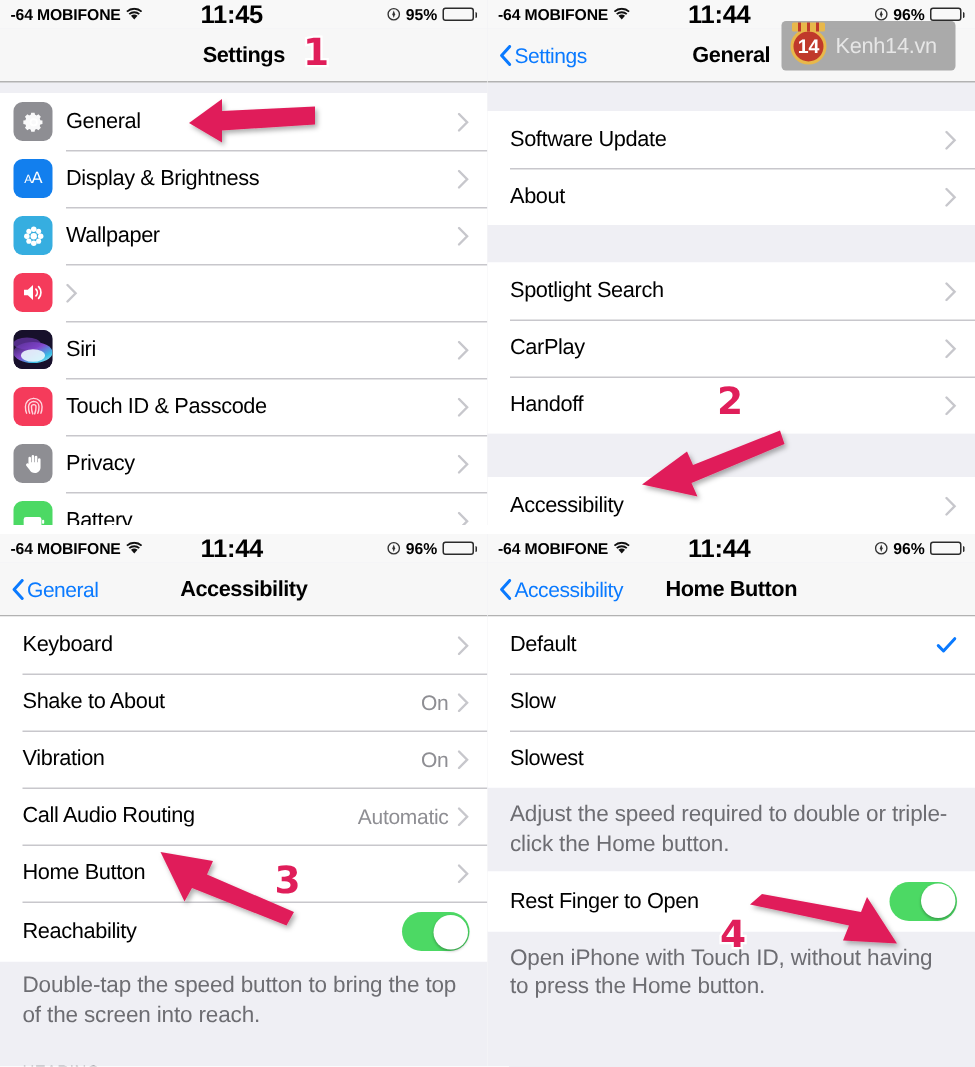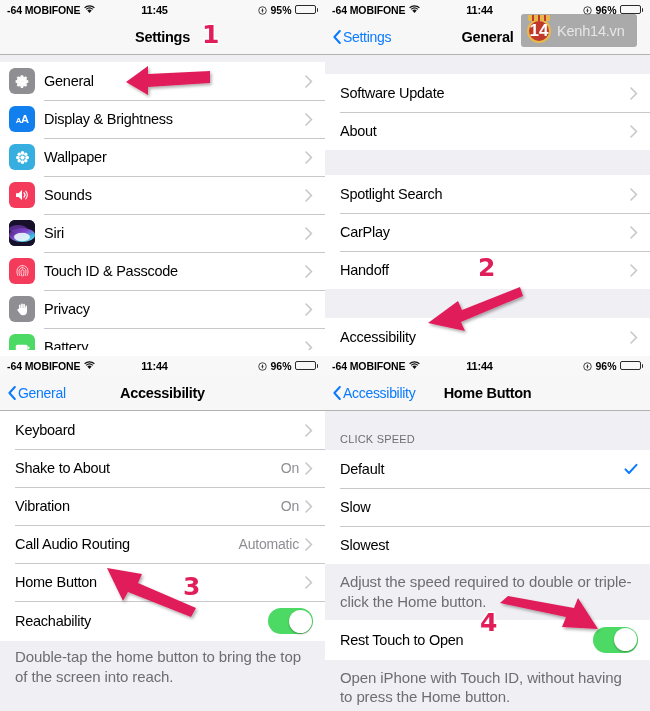--- a/index.html
+++ b/index.html
@@ -32,21 +32,21 @@
     background: #f8f8f8;
     display: flex; align-items: center;
     padding: 0 7px;
     font-size: 10.5px;
     color: #000;
     position: relative;
   }
   .sb-left { display: flex; align-items: center; gap: 4px; font-weight: 600; letter-spacing: -0.1px; }
   .sb-center {
     position: absolute; left: 0; right: 16px; text-align: center;
-    font-weight: 700; font-size: 11px; letter-spacing: -0.2px;
+    font-weight: 700; font-size: 17px; letter-spacing: -0.2px;
   }
   .sb-right {
     margin-left: auto; display: flex; align-items: center; gap: 3px;
     font-weight: 600; position: relative; z-index: 2;
   }
   .wifi-icon { display: inline-block; width: 11px; height: 9px; position: relative; }
   .wifi-icon svg { display: block; }
   .loc-icon { display: inline-block; width: 9px; height: 9px; }
   .batt {
     display: inline-flex; align-items: center;
@@ -134,21 +134,21 @@
     background: rgba(140,140,140,0.72);
     border-radius: 3px;
     display: flex; align-items: center; gap: 6px;
     padding-left: 6px;
     z-index: 20;
   }
   .wm-badge {
     width: 24px; height: 24px; border-radius: 50%;
     background: #c0392b; border: 2px solid #e8b84b;
     display: flex; align-items: center; justify-content: center;
-    color: #fff; font-size: 17px; font-weight: 700;
+    color: #fff; font-size: 13px; font-weight: 700;
     position: relative;
   }
   .wm-badge::before {
     content: ""; position: absolute; top: -6px; left: -1px;
     width: 22px; height: 6px;
     background: repeating-linear-gradient(90deg, #e8b84b 0 4px, #c0392b 4px 6px);
     border-radius: 1px;
   }
   .wm-text {
     font-size: 14.5px; color: #e6e6e6; letter-spacing: -0.2px; font-weight: 400;
@@ -214,21 +214,21 @@
             </svg>
         </span>
         <span class="row-label">General</span>
         <svg class="chev" viewBox="0 0 8 13">
             <path d="M1 1 L6.4 6.5 L1 12" fill="none" stroke="#c7c7cc" stroke-width="1.6" stroke-linecap="round"></path>
           </svg>
       </div>
 
       <div class="row with-icon">
         <span class="app-icon" style="background:#127fee">
-          <span style="color:#fff;font-size:11px;font-weight:700;letter-spacing:-0.5px;text-align:center;"><span style="font-size:8px">A</span>A</span>
+          <span style="color:#fff;font-size:11px;font-weight:400;letter-spacing:-0.5px;text-align:center;"><span style="font-size:8px">A</span>A</span>
         </span>
         <span class="row-label">Display &amp; Brightness</span>
         <svg class="chev" viewBox="0 0 8 13">
             <path d="M1 1 L6.4 6.5 L1 12" fill="none" stroke="#c7c7cc" stroke-width="1.6" stroke-linecap="round"></path>
           </svg>
       </div>
 
       <div class="row with-icon">
         <span class="app-icon" style="background:#36aee0">
           <svg viewBox="0 0 24 24" width="17" height="17">
@@ -252,21 +252,20 @@
       </div>
 
       <div class="row with-icon">
         <span class="app-icon" style="background:#f53b5b">
           <svg viewBox="0 0 24 24" width="18" height="18">
               <path fill="#fff" d="M4 9.5h3.4L12 5.4v13.2L7.4 14.5H4Z"></path>
               <path d="M14.6 9a4.3 4.3 0 0 1 0 6" fill="none" stroke="#fff" stroke-width="1.5" stroke-linecap="round"></path>
               <path d="M17 6.8a7.6 7.6 0 0 1 0 10.4" fill="none" stroke="#fff" stroke-width="1.5" stroke-linecap="round"></path>
             </svg>
         </span>
-        <span class="row-label">Sounds</span>
         <svg class="chev" viewBox="0 0 8 13">
             <path d="M1 1 L6.4 6.5 L1 12" fill="none" stroke="#c7c7cc" stroke-width="1.6" stroke-linecap="round"></path>
           </svg>
       </div>
 
       <div class="row with-icon">
         <span class="app-icon" style="background:#1b1230">
           <svg viewBox="0 0 26 26" width="26" height="26">
             <defs>
               <linearGradient id="sg1" x1="0" y1="0" x2="1" y2="1">
@@ -500,21 +499,21 @@
           </svg>
       </div>
       <div class="row" style="height:40px">
         <span class="row-label">Reachability</span>
         <span class="toggle">
             <span class="knob"></span>
           </span>
       </div>
     </div>
 
-    <div class="footer-note">Double-tap the home button to bring the top of the screen into reach.</div>
+    <div class="footer-note">Double-tap the speed button to bring the top of the screen into reach.</div>
 
     <div class="section-hdr">HEARING</div>
 
   </div>
 
   <div class="panel" id="panel-br">
     <div class="statusbar">
       <div class="sb-left">
         <span>-64 MOBIFONE</span>
         <span class="wifi-icon">
@@ -544,42 +543,41 @@
     <div class="navbar">
       <div class="nav-back">
         <svg class="chev-left" viewBox="0 0 8 14">
             <path d="M6.8 1 L1.4 7 L6.8 13" fill="none" stroke="#0a7aff" stroke-width="2" stroke-linecap="round" stroke-linejoin="round"></path>
           </svg>
         <span>Accessibility</span>
       </div>
       <div class="nav-title">Home Button</div>
     </div>
 
-    <div class="section-hdr" style="padding-top:22px">CLICK SPEED</div>
 
     <div class="tbl">
       <div class="row">
         <span class="row-label">Default</span>
         <svg class="checkmark" viewBox="0 0 14 14">
             <path d="M1.5 7.4 L5 11 L12.5 2.8" fill="none" stroke="#0a7aff" stroke-width="2" stroke-linecap="round" stroke-linejoin="round"></path>
           </svg>
       </div>
       <div class="row">
         <span class="row-label">Slow</span>
       </div>
       <div class="row">
         <span class="row-label">Slowest</span>
       </div>
     </div>
 
     <div class="footer-note" style="padding-top:8px">Adjust the speed required to double or triple-click the Home button.</div>
 
     <div class="tbl">
       <div class="row" style="height:40px">
-        <span class="row-label">Rest Touch to Open</span>
+        <span class="row-label">Rest Finger to Open</span>
         <span class="toggle">
             <span class="knob"></span>
           </span>
       </div>
     </div>
 
     <div class="footer-note" style="padding-top:8px">Open iPhone with Touch ID, without having to press the Home button.</div>
   </div>
 
   <svg class="anno" style="left:0;top:0;width:650px;height:711px" viewBox="0 0 650 711">

